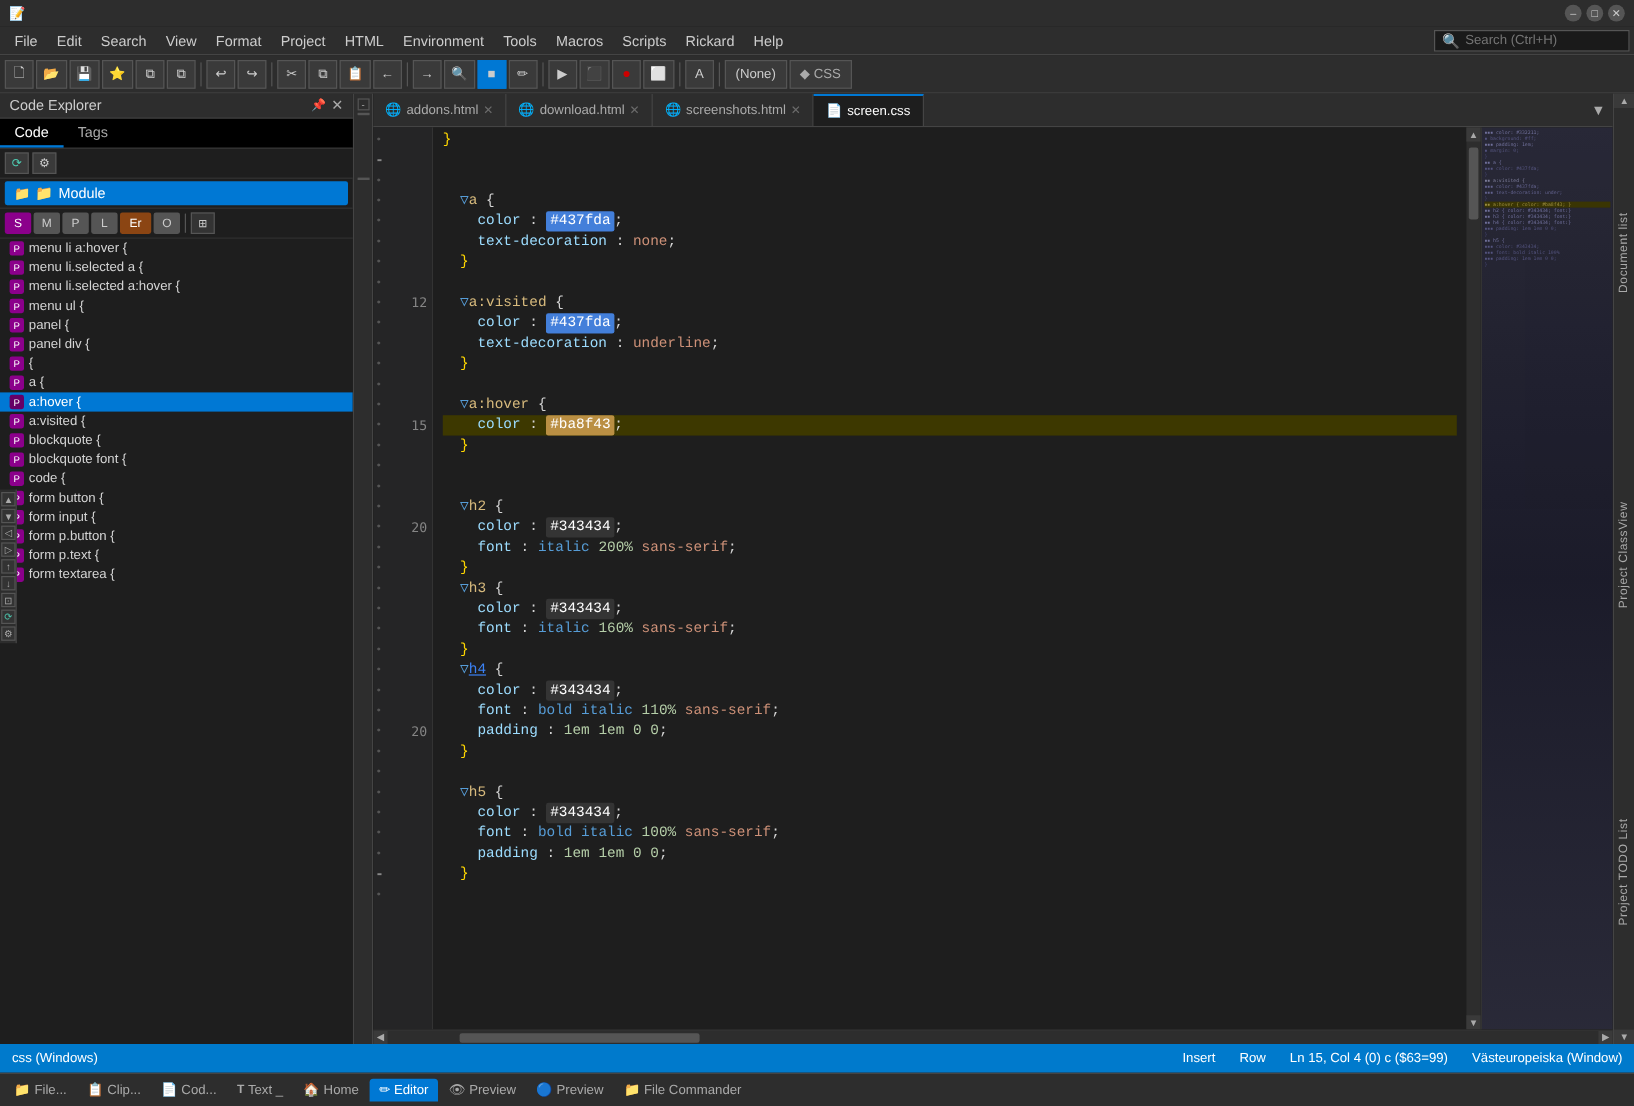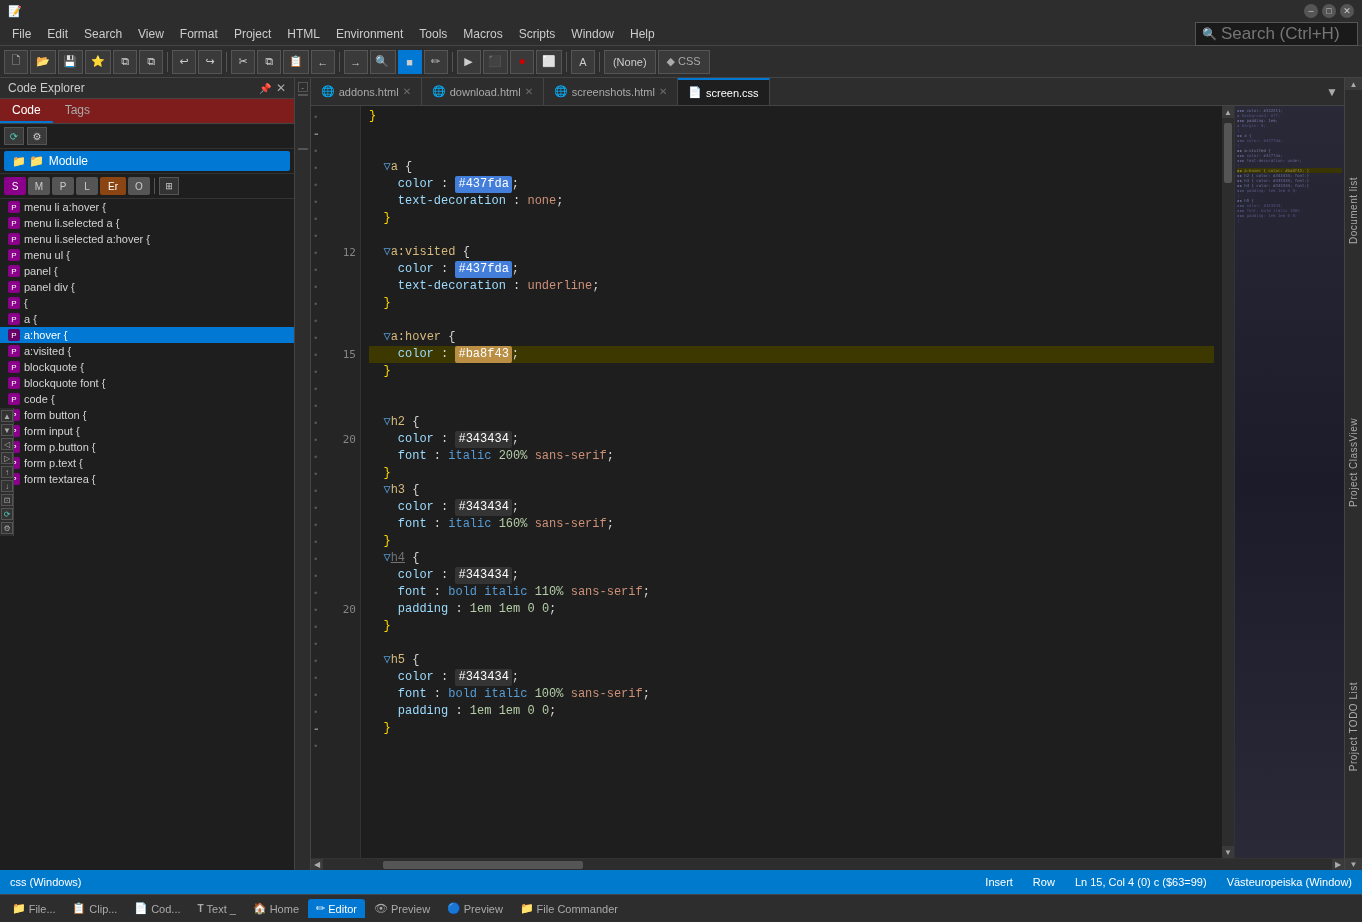--- a/index.html
+++ b/index.html
@@ -9,21 +9,21 @@
     #titlebar { background: #2d2d2d; height: 22px; display: flex; align-items: center; padding: 0 8px; font-size: 11px; color: #ccc; justify-content: space-between; }
     #titlebar .ctrl-btn { width: 14px; height: 14px; border-radius: 50%; border: none; cursor: pointer; font-size: 9px; display: flex; align-items: center; justify-content: center; }
     .min-btn { background: #555; color: #ccc; }
     .max-btn { background: #555; color: #ccc; }
     .close-btn { background: #555; color: #ccc; }
 
     
     #menubar { background: #2d2d2d; height: 24px; display: flex; align-items: center; padding: 0 4px; border-bottom: 1px solid #444; }
     .menu-item { padding: 2px 8px; color: #ccc; cursor: pointer; font-size: 12px; }
     #menubar .search-right { margin-left: auto; display: flex; align-items: center; background: #1a1a1a; border: 1px solid #555; padding: 1px 6px; }
-    #menubar .search-right input { background: transparent; border: none; color: #ccc; outline: none; font-size: 17px; width: 130px; }
+    #menubar .search-right input { background: transparent; border: none; color: #ccc; outline: none; font-size: 11px; width: 130px; }
 
     
     #toolbar { background: #2d2d2d; height: 32px; display: flex; align-items: center; padding: 0 4px; gap: 2px; border-bottom: 1px solid #444; }
     .tb-btn { background: #3a3a3a; border: 1px solid #555; color: #ccc; padding: 2px 5px; cursor: pointer; font-size: 11px; height: 24px; display: flex; align-items: center; justify-content: center; min-width: 24px; }
     .tb-separator { width: 1px; height: 20px; background: #555; margin: 0 2px; }
     .tb-btn.active { background: #0078d4; border-color: #0078d4; }
     .tb-btn.none-btn { padding: 2px 8px; }
     .tb-btn.css-btn { padding: 2px 8px; color: #aaa; }
 
     
@@ -96,21 +96,21 @@
   <span class="menu-item">Edit</span>
   <span class="menu-item">Search</span>
   <span class="menu-item">View</span>
   <span class="menu-item">Format</span>
   <span class="menu-item">Project</span>
   <span class="menu-item">HTML</span>
   <span class="menu-item">Environment</span>
   <span class="menu-item">Tools</span>
   <span class="menu-item">Macros</span>
   <span class="menu-item">Scripts</span>
-  <span class="menu-item">Window</span>
+  <span class="menu-item">Rickard</span>
   <span class="menu-item">Help</span>
   <div class="search-right">
     <span style="color:#aaa;margin-right:4px;">🔍</span>
     <input type="text" placeholder="Search (Ctrl+H)" style="">
   </div>
 </div>
 
 <div id="toolbar">
   <button class="tb-btn" title="New">🗋</button>
   <button class="tb-btn" title="Open">📂</button>
@@ -146,21 +146,21 @@
 <div id="main-layout" style="display:flex; height:calc(100vh - 22px - 24px - 32px - 28px - 24px); overflow:hidden;">
 
   <div id="left-panel" style="width:295px; background:#1e1e1e; border-right:1px solid #444; display:flex; flex-direction:column; position:relative;">
     <div id="code-explorer-header" style="background:#2d2d2d; padding:3px 8px; display:flex; align-items:center; justify-content:space-between; border-bottom:1px solid #444;">
       <span style="font-size:12px; color:#ccc;">Code Explorer</span>
       <div style="display:flex; gap:4px;">
         <button style="background:none;border:none;color:#aaa;cursor:pointer;font-size:10px;">📌</button>
         <button style="background:none;border:none;color:#aaa;cursor:pointer;font-size:12px;">✕</button>
       </div>
     </div>
-    <div id="code-explorer-tabs" style="display:flex; background:#7f1d1d; border-bottom:1px solid #444;align-items:center;">
+    <div id="code-explorer-tabs" style="display:flex; background:#000000; border-bottom:1px solid #444;align-items:center;">
       <div class="ce-tab active">Code</div>
       <div class="ce-tab">Tags</div>
     </div>
     <div id="ce-toolbar" style="display:flex; align-items:center; gap:3px; padding:3px 4px; background:#1e1e1e; border-bottom:1px solid #333;">
       <button class="ce-tb-btn" style="background:#3a3a3a;border:1px solid #555;color:#4ec9b0;width:20px;height:18px;font-size:10px;">⟳</button>
       <button class="ce-tb-btn" style="background:#3a3a3a;border:1px solid #555;color:#ccc;width:20px;height:18px;font-size:10px;">⚙</button>
     </div>
     <div id="module-item" style="background:#0078d4;color:#fff;padding:3px 8px;margin:2px 4px;font-size:12px;display:flex;align-items:center;gap:4px;cursor:pointer;border-radius:2px;">
       <span>📁</span>
       <span>Module</span>
@@ -503,21 +503,21 @@
         <div class="code-line"><span style="color:#d4d4d4;">&nbsp;&nbsp;</span><span style="color:#ffd700;">}</span></div>
 
         <div class="code-line"><span style="color:#d4d4d4;">&nbsp;&nbsp;</span><span style="color:#569cd6;">▽</span><span style="color:#d7ba7d;">h3</span><span style="color:#d4d4d4;"> {</span></div>
 
         <div class="code-line"><span style="color:#d4d4d4;">&nbsp;&nbsp;&nbsp;&nbsp;</span><span style="color:#9cdcfe;">color</span><span style="color:#d4d4d4;"> : </span><span style="background:#343434;color:#fff;padding:0 3px;border-radius:2px;">#343434</span><span style="color:#d4d4d4;">;</span></div>
 
         <div class="code-line"><span style="color:#d4d4d4;">&nbsp;&nbsp;&nbsp;&nbsp;</span><span style="color:#9cdcfe;">font</span><span style="color:#d4d4d4;"> : </span><span style="color:#569cd6;">italic</span><span style="color:#d4d4d4;"> </span><span style="color:#b5cea8;">160%</span><span style="color:#d4d4d4;"> </span><span style="color:#ce9178;">sans-serif</span><span style="color:#d4d4d4;">;</span></div>
 
         <div class="code-line"><span style="color:#d4d4d4;">&nbsp;&nbsp;</span><span style="color:#ffd700;">}</span></div>
 
-        <div class="code-line"><span style="color:#d4d4d4;">&nbsp;&nbsp;</span><span style="color:#569cd6;">▽</span><span style="color:#737373;text-decoration:underline;">h4</span><span style="color:#d4d4d4;"> {</span></div>
+        <div class="code-line"><span style="color:#d4d4d4;">&nbsp;&nbsp;</span><span style="color:#569cd6;">▽</span><span style="color:#3b82f6;text-decoration:underline;">h4</span><span style="color:#d4d4d4;"> {</span></div>
 
         <div class="code-line"><span style="color:#d4d4d4;">&nbsp;&nbsp;&nbsp;&nbsp;</span><span style="color:#9cdcfe;">color</span><span style="color:#d4d4d4;"> : </span><span style="background:#343434;color:#fff;padding:0 3px;border-radius:2px;">#343434</span><span style="color:#d4d4d4;">;</span></div>
 
         <div class="code-line"><span style="color:#d4d4d4;">&nbsp;&nbsp;&nbsp;&nbsp;</span><span style="color:#9cdcfe;">font</span><span style="color:#d4d4d4;"> : </span><span style="color:#569cd6;">bold</span><span style="color:#d4d4d4;"> </span><span style="color:#569cd6;">italic</span><span style="color:#d4d4d4;"> </span><span style="color:#b5cea8;">110%</span><span style="color:#d4d4d4;"> </span><span style="color:#ce9178;">sans-serif</span><span style="color:#d4d4d4;">;</span></div>
 
         <div class="code-line"><span style="color:#d4d4d4;">&nbsp;&nbsp;&nbsp;&nbsp;</span><span style="color:#9cdcfe;">padding</span><span style="color:#d4d4d4;"> : </span><span style="color:#b5cea8;">1em</span><span style="color:#d4d4d4;"> </span><span style="color:#b5cea8;">1em</span><span style="color:#d4d4d4;"> </span><span style="color:#b5cea8;">0</span><span style="color:#d4d4d4;"> </span><span style="color:#b5cea8;">0</span><span style="color:#d4d4d4;">;</span></div>
 
         <div class="code-line"><span style="color:#d4d4d4;">&nbsp;&nbsp;</span><span style="color:#ffd700;">}</span></div>
 
         <div class="code-line"></div>

